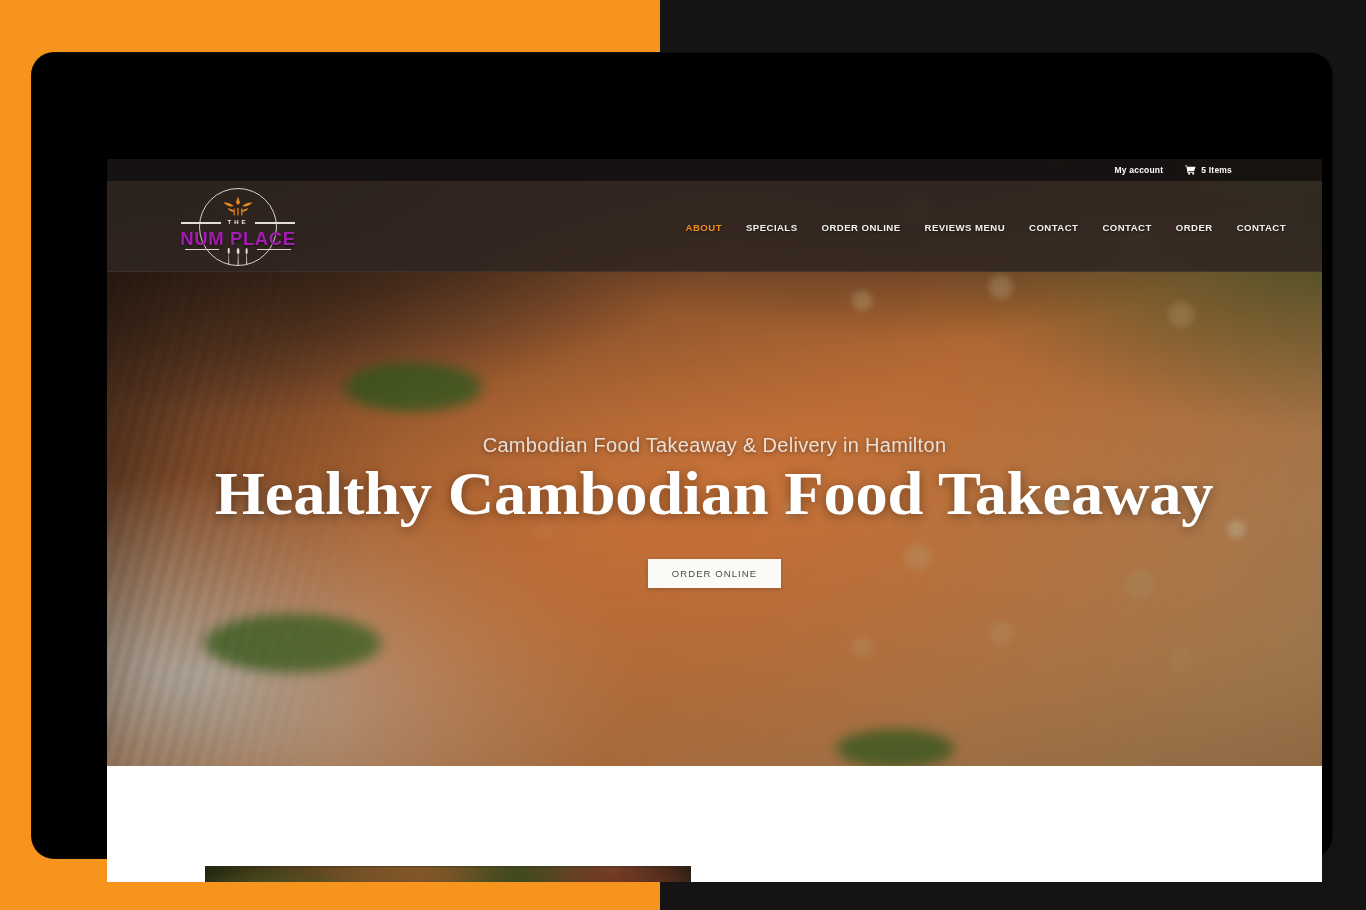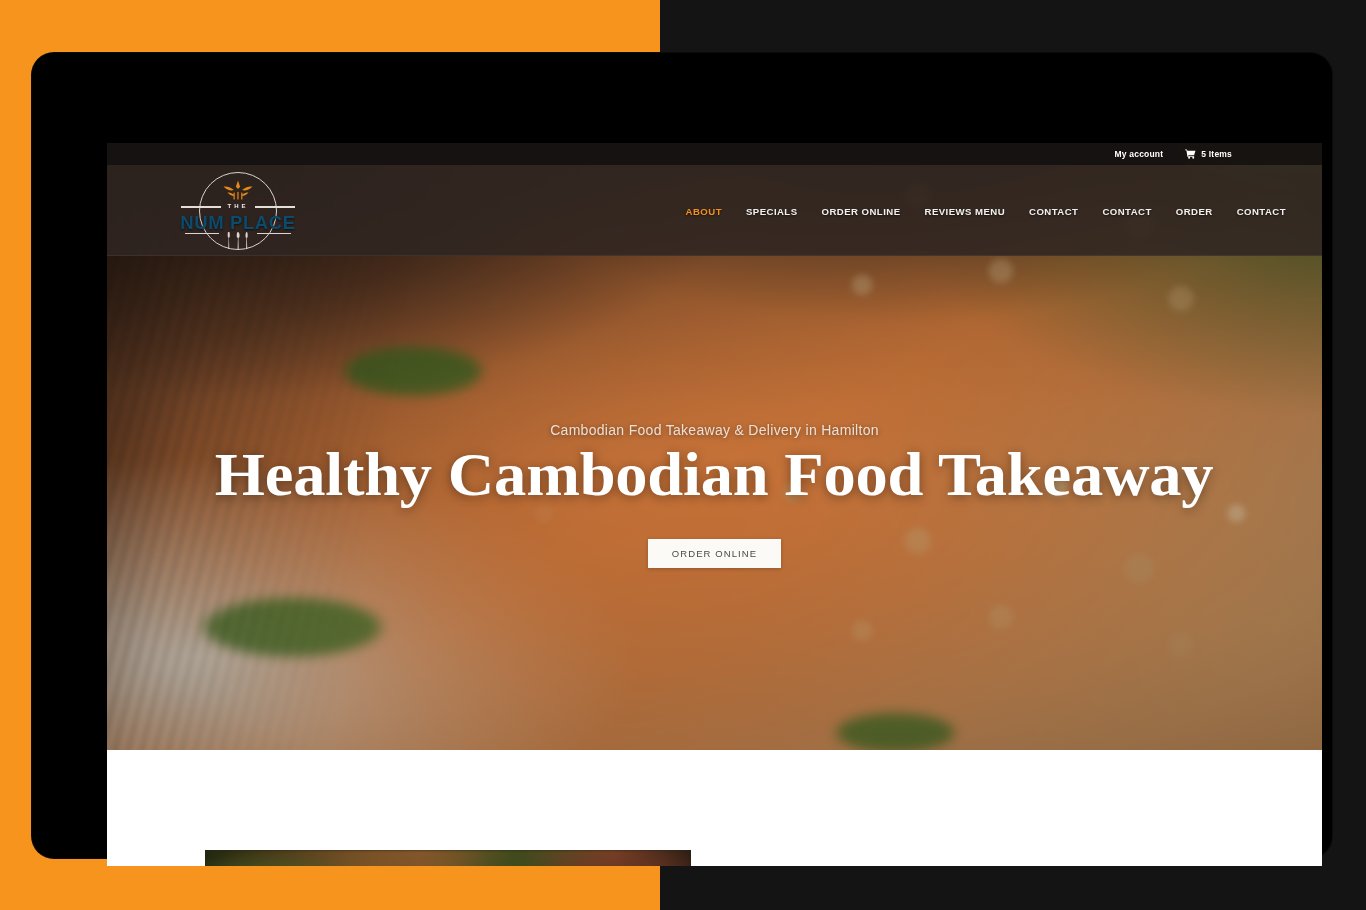--- a/index.html
+++ b/index.html
@@ -37,21 +37,21 @@
     height: 805px;
     background: #000000;
     border-radius: 22px;
     box-shadow: 0 0 0 1px #0b0b0b;
   }
 
   
   #screen {
     position: absolute;
     left: 75px;
-    top: 90px;
+    top: 106px;
     width: 1215px;
     height: 723px;
     overflow: hidden;
     background: #ffffff;
   }
 
   
   .hero-photo {
     position: absolute;
     left: 0; top: 0;
@@ -221,21 +221,21 @@
     top: 36.5px;
     height: 1.6px;
     background: #e4ded8;
   }
   .logo-rule.l { left: 2px;  width: 40px; }
   .logo-rule.r { right: 2px; width: 40px; }
   .logo-name {
     position: absolute;
     left: 50%; top: 42px;
     transform: translateX(-50%);
-    color: #0c4a6e;
+    color: #a21caf;
     font-size: 18.5px;
     font-weight: bold;
     letter-spacing: .6px;
     white-space: nowrap;
     text-shadow: 0 1px 2px rgba(0,0,0,.6);
   }
   .logo-rule2 {
     position: absolute;
     top: 63px;
     height: 1.3px;
@@ -277,21 +277,21 @@
     height: 494px;
     z-index: 4;
     display: flex;
     flex-direction: column;
     align-items: center;
     justify-content: center;
     padding-bottom: 16px;
   }
   .hero-sub {
     color: rgba(255,255,255,.80);
-    font-size: 14px;
+    font-size: 20px;
     letter-spacing: .3px;
     margin-bottom: 4px;
     text-shadow: 0 1px 5px rgba(0,0,0,.45);
     white-space: nowrap;
   }
   .hero-title {
     font-family: "Liberation Serif", "DejaVu Serif", serif;
     color: #ffffff;
     font-size: 62px;
     font-weight: bold;

